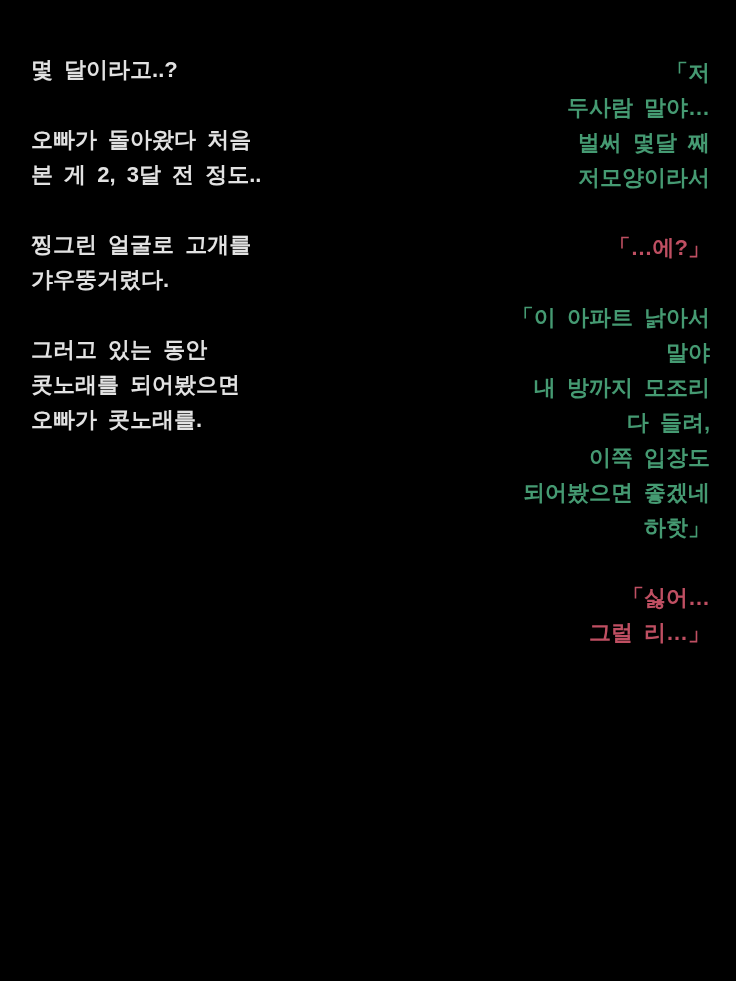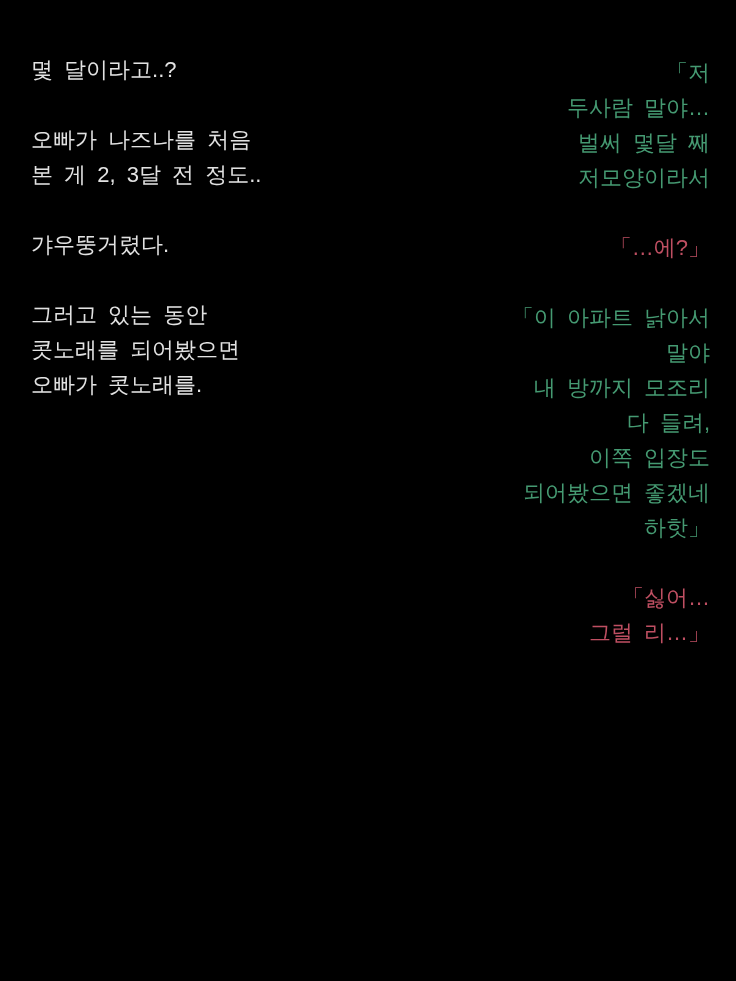--- a/index.html
+++ b/index.html
@@ -10,20 +10,21 @@
   .page {
     position: relative;
     width: 736px;
     height: 981px;
     background: var(--bg, #000000);
     overflow: hidden;
     font-family: "Liberation Sans", "DejaVu Sans", sans-serif;
     font-size: 22px;
     line-height: 35px;
     word-spacing: 5px;
+    font-weight: bold;
   }
   .narration-col {
     position: absolute;
     left: 31px;
     top: 52px;
     width: 390px;
     text-align: left;
     color: var(--narration, #e2e2e2);
   }
   .dialogue-col {
@@ -48,24 +49,25 @@
 </head>
 <body>
 
 <div class="page" style="--bg: #000000; --narration: #e2e2e2; --green: #459a72; --red: #bf4f62;">
 
   <div class="narration-col">
     <div class="para">
       <div class="line">몇 달이라고..?</div>
     </div>
     <div class="para">
-      <div class="line">오빠가 나즈나를 처음</div>
+      <div class="line">오빠가 돌아왔다 처음</div>
       <div class="line">본 게 2, 3달 전 정도..</div>
     </div>
     <div class="para">
+      <div class="line">찡그린 얼굴로 고개를</div>
       <div class="line">갸우뚱거렸다.</div>
     </div>
     <div class="para">
       <div class="line">그러고 있는 동안</div>
       <div class="line">콧노래를 되어봤으면</div>
       <div class="line">오빠가 콧노래를.</div>
     </div>
   </div>
 
   <div class="dialogue-col">

